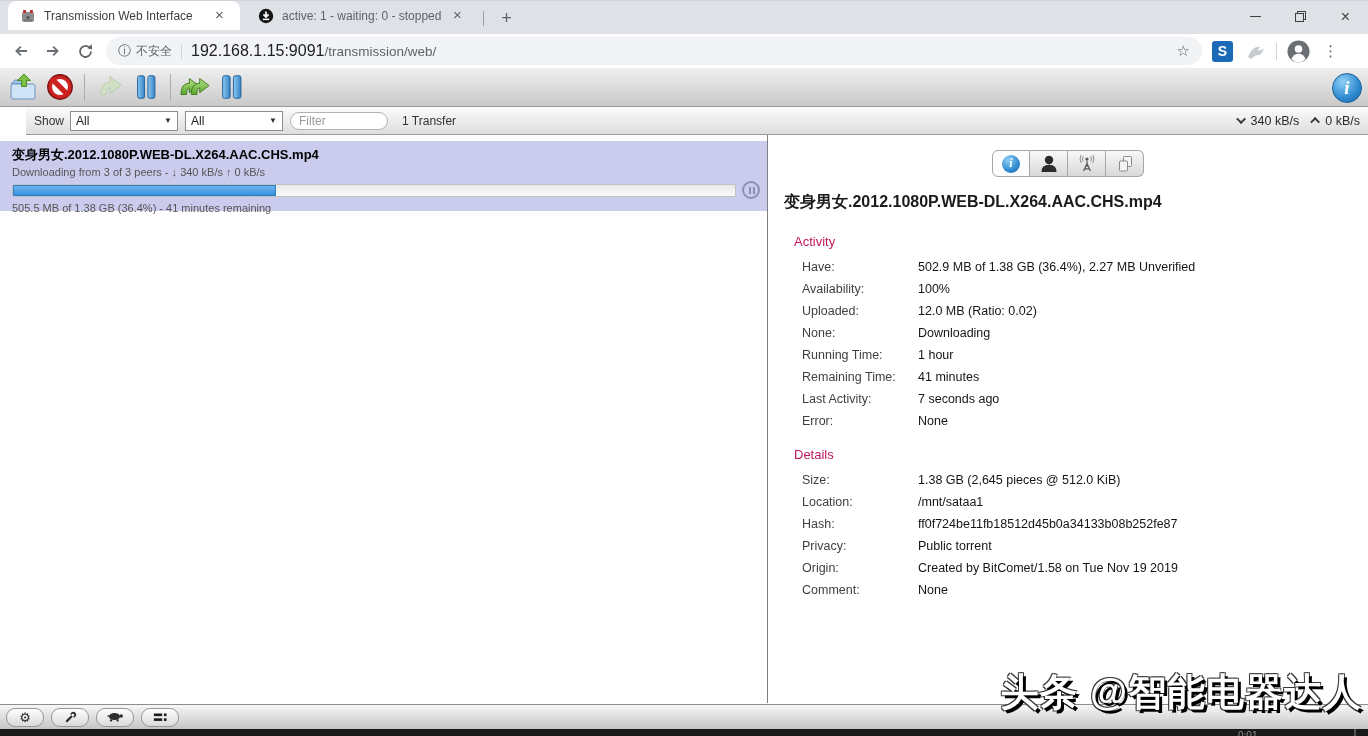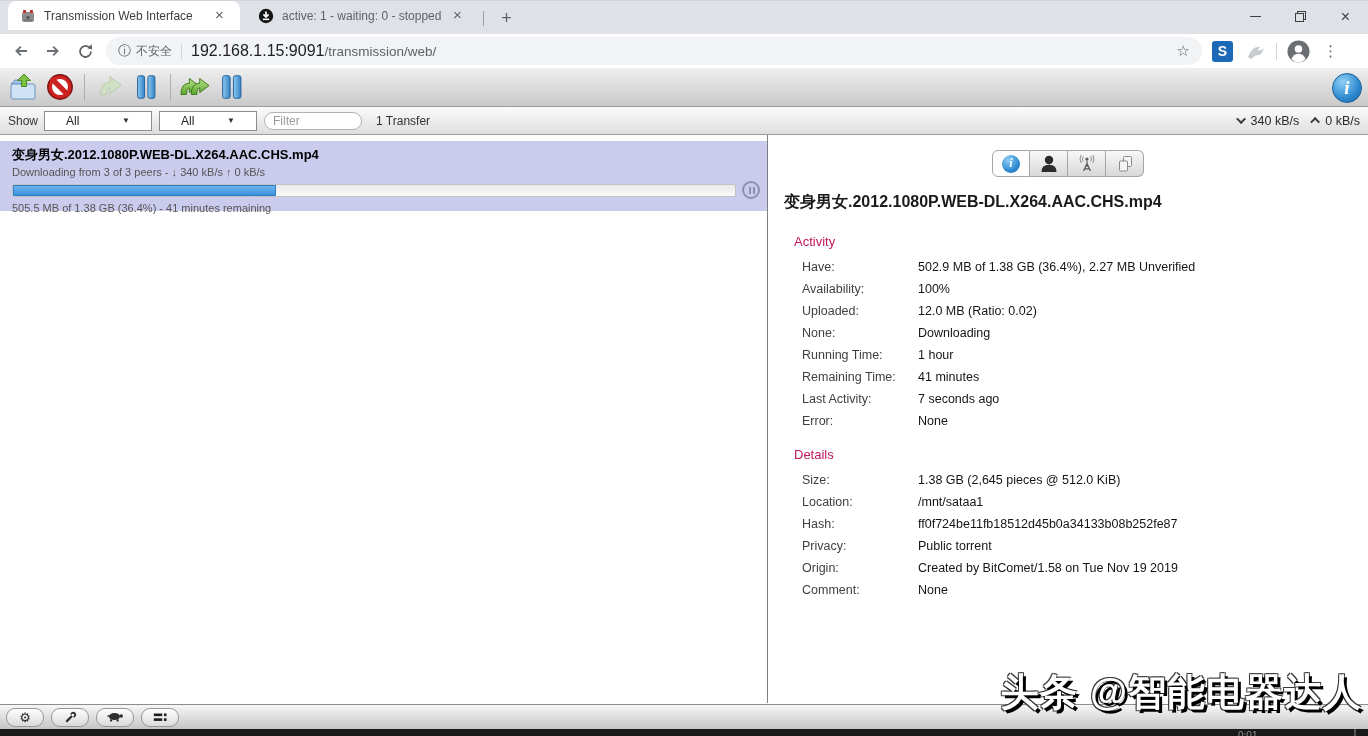--- a/index.html
+++ b/index.html
@@ -49,24 +49,24 @@
                display:flex; align-items:center; padding-left:6px; position:relative; }
   .tb-ico { width:34px; height:32px; margin-right:3px; display:flex; align-items:center; justify-content:center; }
   .tb-sep { width:1px; height:27px; background:#adadad; margin:0 7px 0 4px; }
   .info-btn { position:absolute; right:6px; top:5px; width:30px; height:30px; border-radius:50%;
               background:radial-gradient(circle at 35% 28%, #8ed0f5, #2f8ad0 60%, #1565a8);
               border:1px solid #1b5f98; color:#fff; font-family:"Liberation Serif", serif;
               font-style:italic; font-weight:bold; font-size:19px; text-align:center; line-height:28px; }
 
   
   .filterbar { height:28px; background:linear-gradient(#fbfbfb,#dedede); border-bottom:1px solid #9a9a9a;
-               display:flex; align-items:center; font-size:12px; color:#333; padding:0 8px; }
+               display:flex; align-items:center; font-size:12px; color:#333; padding:0 8px;margin-left:26px; }
   .show-lbl { margin-right:6px; }
   .sel { height:20px; background:#fff; border:1px solid #8d8d8d; display:flex; align-items:center;
-         padding:0 21px; margin-right:7px; font-size:12px; color:#222;justify-content:center; }
+         padding:0 5px; margin-right:7px; font-size:12px; color:#222;justify-content:center; }
   .sel .arrow { margin-left:auto; font-size:8px; color:#333; }
   .sel.state { width:108px; }
   .sel.tracker { width:98px; }
   .filter-input { width:98px; height:18px; border:1px solid #b3b3b3; border-radius:9px; padding:0 8px;
                   font-size:12px; color:#444; background:#fff; outline:none; font-family:inherit; }
   .filter-input::placeholder { color:#9a9a9a; }
   .xfer-count { margin-left:14px; color:#333; }
   .fb-spacer { flex:1; }
   .speed { display:flex; align-items:center; margin-left:14px; color:#2b2b2b; font-size:12.5px;text-align:center; }
   .chev { width:7px; height:7px; display:inline-block; margin-right:5px; }

